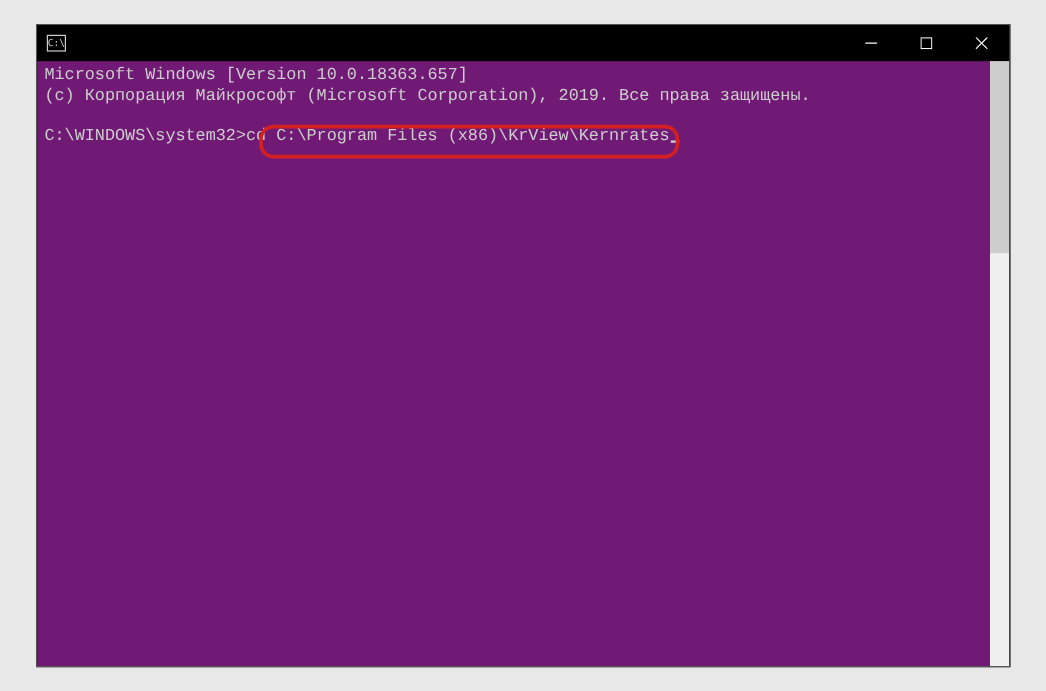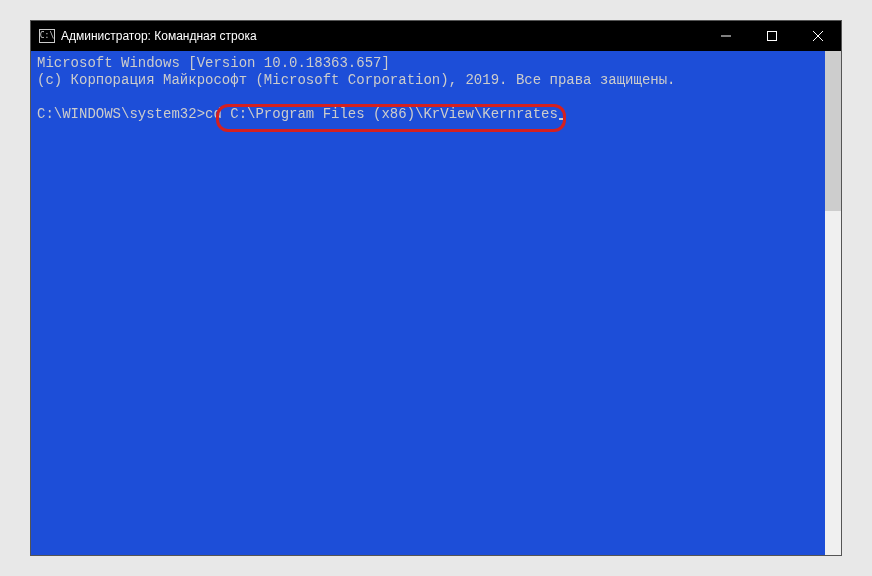--- a/index.html
+++ b/index.html
@@ -56,21 +56,21 @@
       display: flex;
       align-items: center;
       justify-content: center;
       color: #fff;
       cursor: pointer;
     }
     .win-btn svg { width: 10px; height: 10px; }
     .console-body {
       flex: 1;
       display: flex;
-      background: #1d4ed8;
+      background: #701a75;
       overflow: hidden;
     }
     .console-content {
       flex: 1;
       padding: 4px 6px;
       color: #ccc;
       font-family: Consolas, "Courier New", monospace;
       font-size: 14px;
       line-height: 17px;
       white-space: pre;
@@ -110,21 +110,20 @@
     }
   </style>
 </head>
 <body>
 
 <div class="window">
   <div class="titlebar">
     <div class="titlebar-icon">
       <span class="titlebar-icon-inner">C:\</span>
     </div>
-    <span class="titlebar-text">Администратор: Командная строка</span>
     <div class="titlebar-spacer"></div>
     <div class="win-controls">
       <div class="win-btn">
         <svg viewBox="0 0 10 10">
             <line x1="0" y1="5" x2="10" y2="5" stroke="#fff" stroke-width="1"></line>
           </svg>
       </div>
       <div class="win-btn">
         <svg viewBox="0 0 10 10">
             <rect x="0.5" y="0.5" width="9" height="9" stroke="#fff" stroke-width="1" fill="none"></rect>

